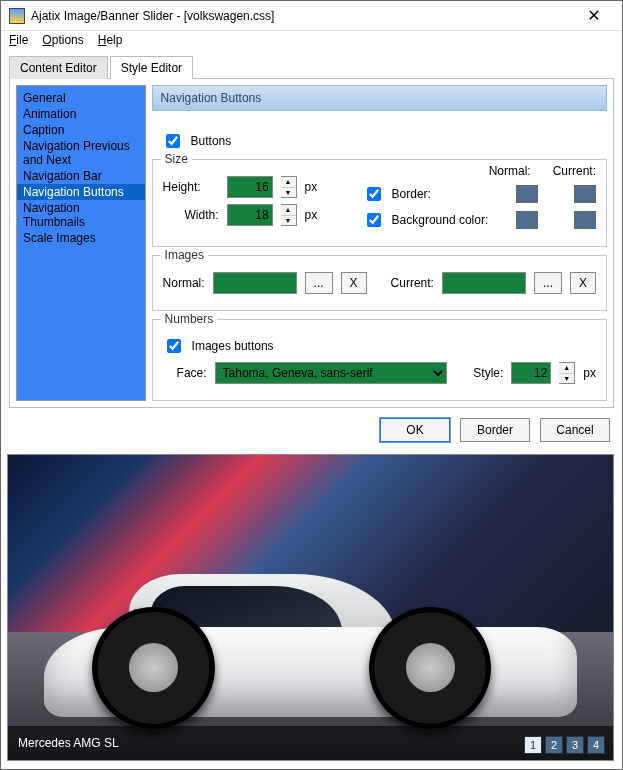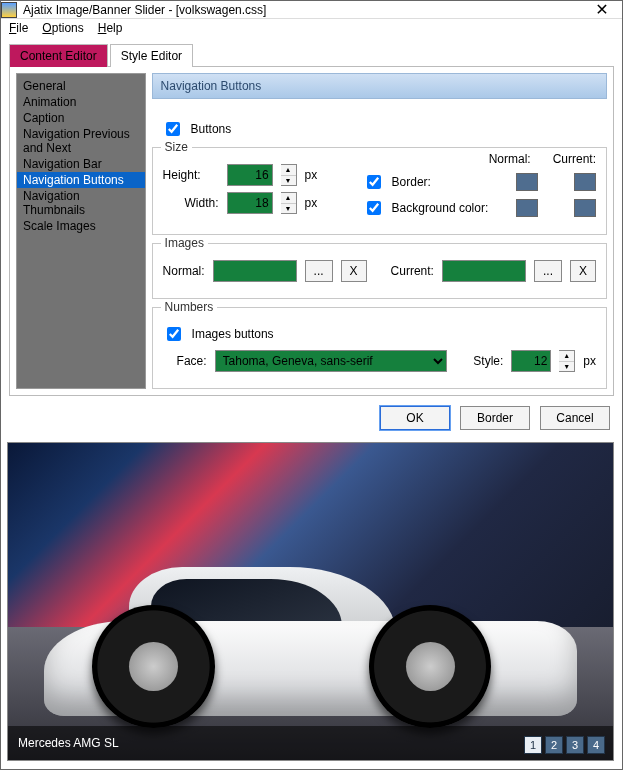--- a/index.html
+++ b/index.html
@@ -1,28 +1,28 @@
 <!DOCTYPE html>
 <html><head>
 <meta charset="utf-8">
 <style>
   * { box-sizing: border-box; font-family: "Segoe UI", Tahoma, sans-serif; font-size: 12px; }
   body { margin: 0; background: #fff; width: 623px; height: 770px; border: 1px solid #666; display: flex; flex-direction: column; }
-  .titlebar { height: 18px; display: flex; align-items: center; padding: 0 0; border-bottom: 1px solid #ddd; }
+  .titlebar { height: 30px; display: flex; align-items: center; padding: 0 8px; border-bottom: 1px solid #ddd; }
   .titlebar .icon { width: 16px; height: 16px; background: linear-gradient(#5aa0ff,#ffd040); border: 1px solid #444; margin-right: 6px; }
   .titlebar .title { flex: 1; }
   .titlebar .close { width: 40px; text-align: center; font-size: 16px; cursor: pointer; }
   .menubar { padding: 2px 8px; display: flex; gap: 14px; }
   .menubar span { cursor: pointer; }
   .menubar span u { text-decoration: underline; }
   .tabs { margin: 6px 8px 0 8px; border-bottom: 1px solid #bbb; display: flex; }
-  .tab { padding: 4px 10px; border: 1px solid #bbb; border-bottom: none; background: #be185d; margin-right: 2px; position: relative; top: 1px; cursor: pointer; }
+  .tab { padding: 4px 10px; border: 1px solid #bbb; border-bottom: none; background: #e5e5e5; margin-right: 2px; position: relative; top: 1px; cursor: pointer; }
   .tab.active { background: #fff; }
   .workarea { display: flex; margin: 0 8px; border: 1px solid #bbb; border-top: none; padding: 6px; gap: 6px; }
-  .treelist { width: 190px; border: 1px solid #999; padding: 4px 0; background: #737373; }
+  .treelist { width: 190px; border: 1px solid #999; padding: 4px 0; background: #3b82f6; }
   .treelist div { padding: 1px 6px; cursor: pointer; }
   .treelist .sel { background: #0a64c8; color: #fff; }
   .detail { flex: 1; }
   .panelhead { background: linear-gradient(#cfe0f4,#aac8e8); border: 1px solid #9bb8d8; padding: 5px 8px; font-weight: 400; color: #2c4a6e; }
   .group { border: 1px solid #c8c8c8; margin-top: 8px; padding: 10px; position: relative; }
   .legend { position: absolute; top: -8px; left: 8px; background: #fff; padding: 0 4px; color: #333; }
   .row { display: flex; align-items: center; margin: 6px 0; gap: 8px; }
   input[type=checkbox] { width: 14px; height: 14px; }
   input[type=text], input.num, select { border: 1px solid #888; padding: 2px 3px; height: 22px; background: #15803d; }
   input.num { width: 46px; text-align: right; }

